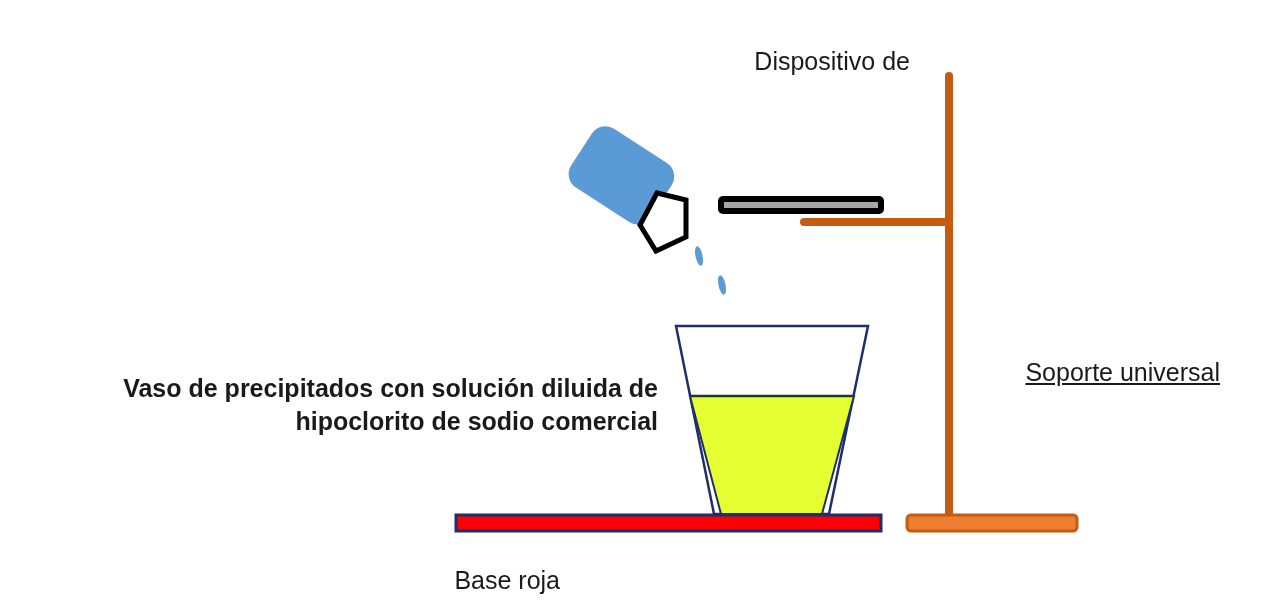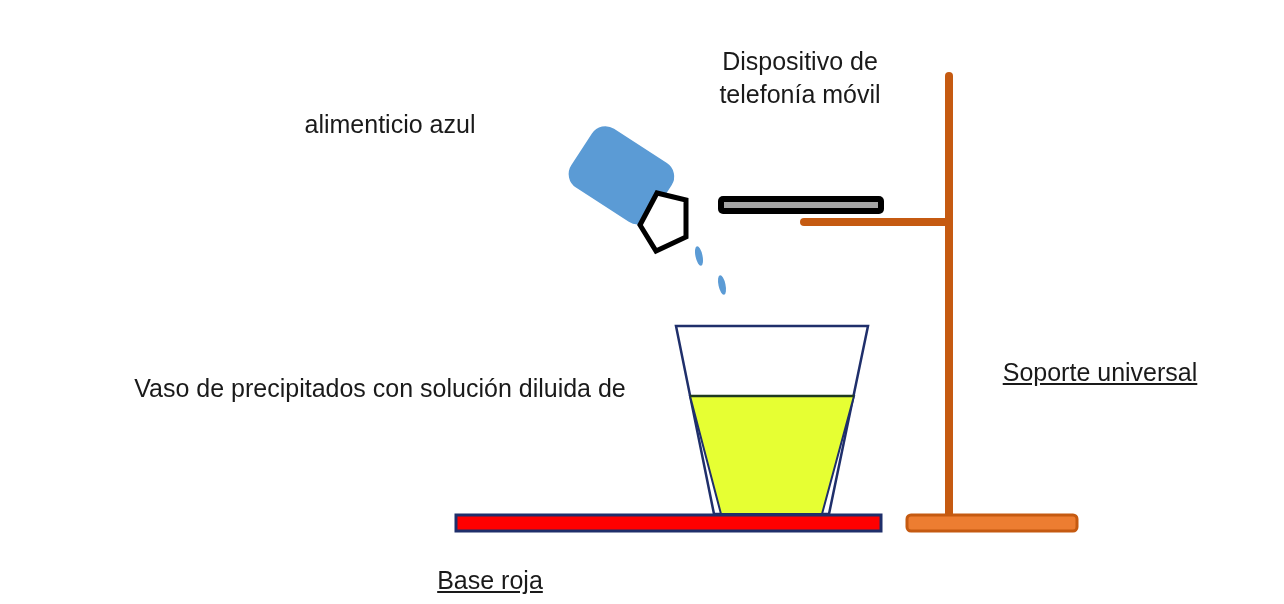--- a/index.html
+++ b/index.html
@@ -1,18 +1,18 @@
 <!DOCTYPE html>
 <html><head>
 <meta charset="utf-8">
 <style>
   html, body { margin: 0; padding: 0; background: #ffffff; }
   body { width: 1284px; height: 604px; position: relative; overflow: hidden;
          font-family: "Liberation Sans", "DejaVu Sans", sans-serif; color: #1a1a1a; }
-  .label { position: absolute; font-size: 25px; line-height: 33px; text-align: center; white-space: nowrap; }
+  .label { position: absolute; font-size: 25px; line-height: 33px; text-align: right; white-space: nowrap; }
   svg.scene { position: absolute; left: 0; top: 0; }
 </style>
 </head>
 <body>
 
 <svg class="scene" width="1284" height="604" viewBox="0 0 1284 604">
 
   <g>
     <rect x="945" y="72" width="8" height="448" rx="4" fill="#c55a11"></rect>
     <rect x="800" y="218" width="150" height="8" rx="4" fill="#c55a11"></rect>
@@ -34,31 +34,30 @@
   <g>
     <polygon points="676,326 868,326 829,514 714,514" fill="#ffffff" stroke="#1f2f6b" stroke-width="2.5"></polygon>
     <polygon points="690,396 854,396 822,514 721,514" fill="#e6ff33" stroke="#1f2f6b" stroke-width="2"></polygon>
     <line x1="690" y1="396" x2="854" y2="396" stroke="#1f3a1f" stroke-width="2.5"></line>
   </g>
 
   <rect x="456" y="515" width="425" height="16" fill="#ff0000" stroke="#1f2f6b" stroke-width="3"></rect>
 </svg>
 
 <div class="label" style="left:280px; top:108px; width:220px;">
-  <div>alimenticio azul</div>
 </div>
 
 <div class="label" style="left:690px; top:45px; width:220px;">
   <div>Dispositivo de</div>
-  <div>telefonía móvil</div>
 </div>
 
-<div class="label" style="left:90px; top:372px; width:580px;">
+<div class="label" style="left:78px; top:372px; width:580px;font-weight:bold;">
   <div>Vaso de precipitados con solución diluida de</div>
+  <div>hipoclorito de sodio comercial</div>
 </div>
 
 <div class="label" style="left:980px; top:356px; width:240px;text-decoration:underline;">
   <div>Soporte universal</div>
 </div>
 
-<div class="label" style="left:420px; top:564px; width:140px;text-decoration:underline;">
+<div class="label" style="left:420px; top:564px; width:140px;">
   <div>Base roja</div>
 </div>
 
 </body></html>

